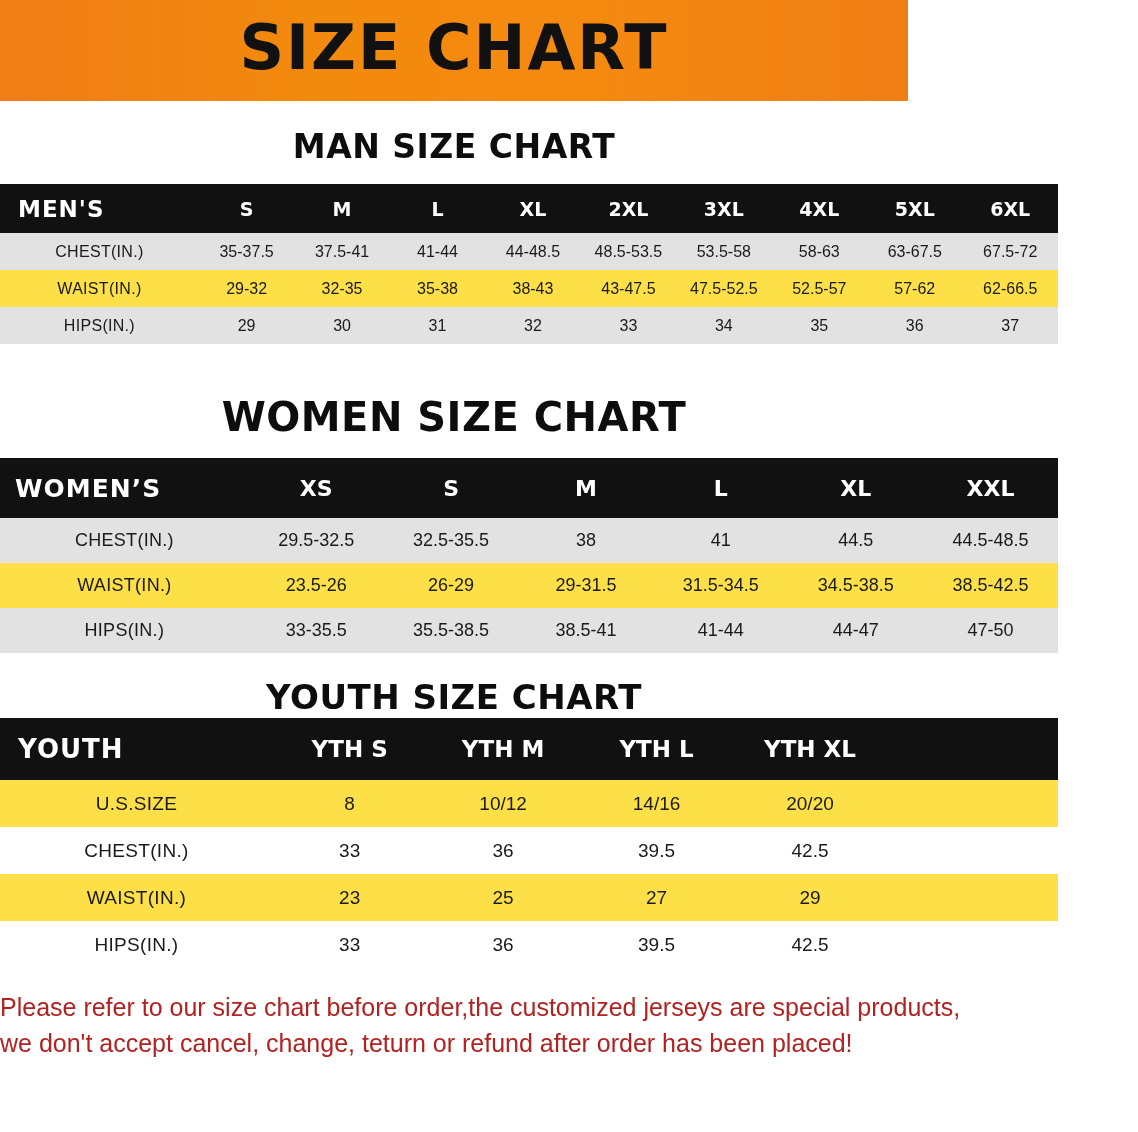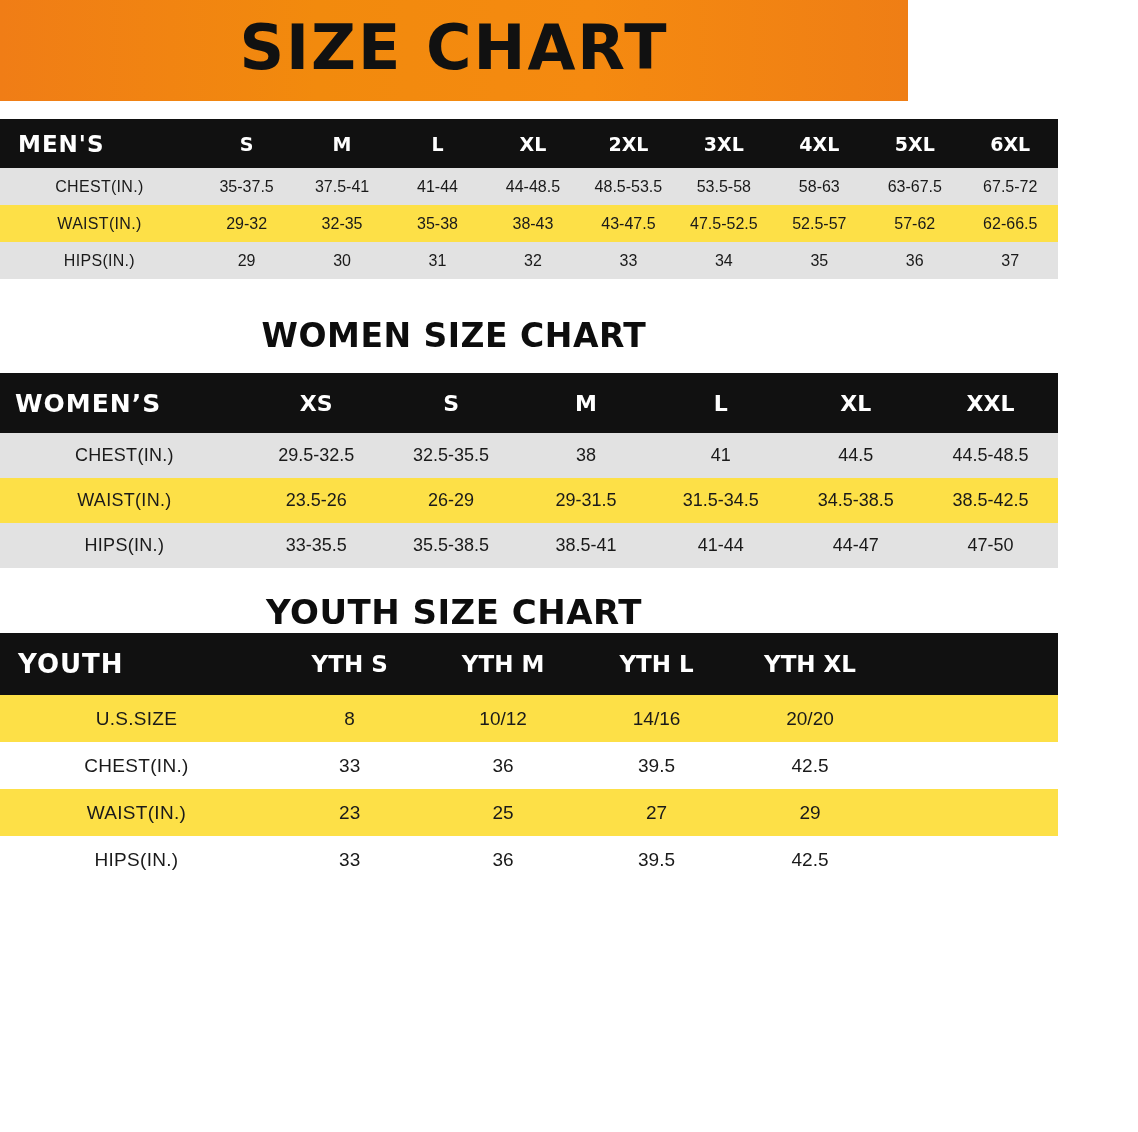--- a/index.html
+++ b/index.html
@@ -40,21 +40,21 @@
 
   
   .section-heading {
     text-align: center;
     font-family: "DejaVu Sans", sans-serif;
     font-weight: bold;
     color: #0d0d0d;
     letter-spacing: 0.5px;
   }
   .heading-man   { font-size: 33px; margin-top: 26px; }
-  .heading-women { font-size: 33px; margin-top: 37px; }
+  .heading-women { font-size: 40px; margin-top: 50px; }
   .heading-youth { font-size: 34px; margin-top: 24px; }
 
   
   .table-wrap {
     margin: 0 auto;
     box-sizing: border-box;
   }
   table.size-table {
     border-collapse: collapse;
     width: 100%;
@@ -120,20 +120,21 @@
 </style>
 </head>
 <body>
 
 <div class="page">
 
   <div class="banner">
     <div class="banner-title">SIZE CHART</div>
   </div>
 
+  <div class="section-heading heading-man">MAN SIZE CHART</div>
 
   <div class="table-wrap" id="men-wrap">
     <table class="size-table" id="men-table">
       <thead>
         <tr>
           <th class="rowhead" style="width:17%">MEN'S</th>
           <th>S</th>
           <th>M</th>
           <th>L</th>
           <th>XL</th>
@@ -277,15 +278,17 @@
           <td>36</td>
           <td>39.5</td>
           <td>42.5</td>
           <td></td>
         </tr>
       </tbody>
     </table>
   </div>
 
   <div class="note">
+    <span class="note-line">Please refer to our size chart before order,the customized jerseys are special products,</span>
+    <span class="note-line second">we don't accept cancel, change, teturn or refund after order has been placed!</span>
   </div>
 
 </div>
 
 </body></html>

